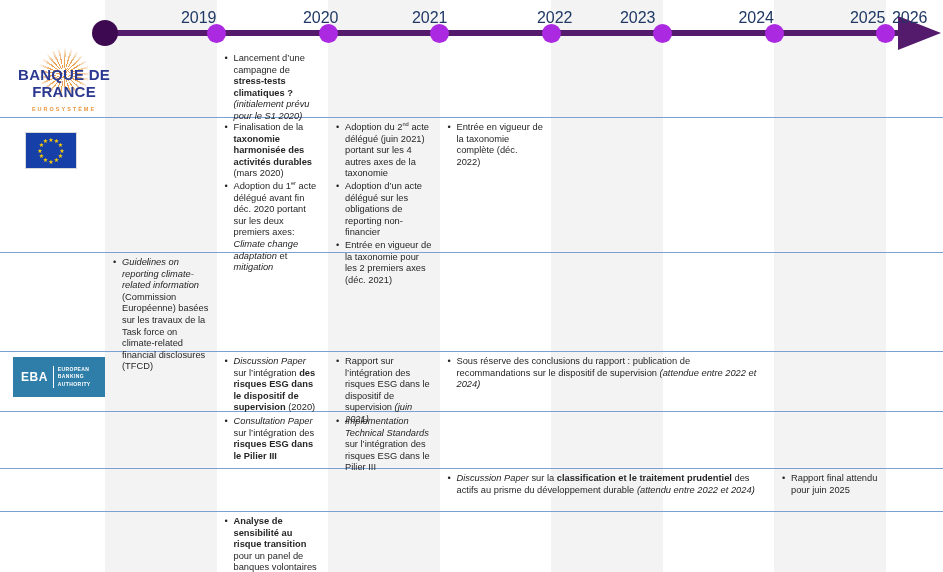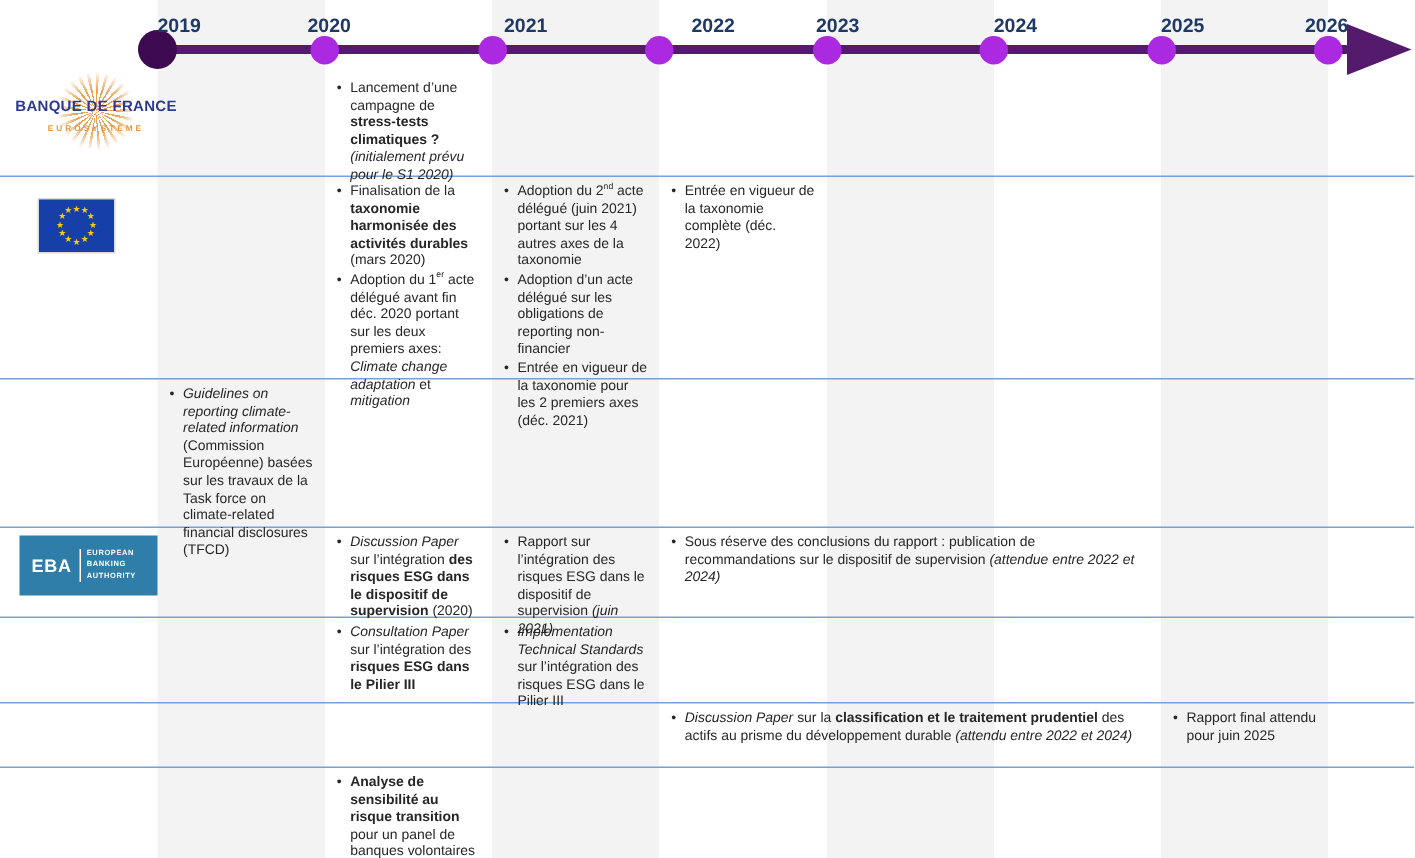--- a/index.html
+++ b/index.html
@@ -12,22 +12,22 @@
   
   #stripes{
     position:absolute; left:105px; top:0; width:838px; height:572px; z-index:0;
     background:repeating-linear-gradient(to right,
       var(--stripe,#f3f3f4) 0px, var(--stripe,#f3f3f4) 111.5px,
       #ffffff 111.5px, #ffffff 223px);
   }
   
   #header{position:absolute; left:0; top:0; width:943px; height:48px; z-index:2;}
   .year-label{
-    position:absolute; top:9px; height:14px; text-align:left;
-    font-size:13px; font-weight:bold; color:var(--year,#1f3864);
+    position:absolute; top:9px; height:14px; text-align:right;
+    font-size:16px; font-weight:normal; color:var(--year,#1f3864);
   }
   #tl-line{position:absolute; top:30px; left:105px; width:795px; height:6px;
     background:var(--line,#541a6b); border-radius:3px;}
   #tl-start{position:absolute; top:20px; left:92px; width:26px; height:26px;
     border-radius:50%; background:var(--startnode,#3d0a52);}
   .tl-dot{position:absolute; top:23.5px; width:19px; height:19px; border-radius:50%;
     background:var(--dot,#ab29e0);}
   #tl-arrow{position:absolute; top:16px; left:898px; width:0; height:0;
     border-top:17px solid transparent; border-bottom:17px solid transparent;
     border-left:43px solid var(--line,#541a6b);}
@@ -43,21 +43,21 @@
   sup{font-size:0.62em; line-height:0;}
   
   #logo-bdf{position:absolute; left:6px; top:56px; width:116px; height:54px;
     text-align:center; z-index:2;}
   #bdf-sunburst{position:absolute; left:50%; top:-8px; transform:translateX(-50%);
     width:52px; height:52px; border-radius:50%;
     background:repeating-conic-gradient(var(--bdforange,#f0a24c) 0 5deg, rgba(240,162,76,0) 5deg 14.4deg);
     -webkit-mask-image:radial-gradient(circle, #000 0 38%, transparent 72%);
     mask-image:radial-gradient(circle, #000 0 38%, transparent 72%);
     opacity:.9;}
-  #bdf-title{position:relative; font-size:10px; font-weight:bold; letter-spacing:.2px;
+  #bdf-title{position:relative; font-size:15px; font-weight:bold; letter-spacing:.2px;
     color:var(--bdfblue,#2b3990); margin-top:10px;}
   #bdf-sub{position:relative; font-size:5.5px; letter-spacing:2px;
     color:var(--bdforange,#c98a3d); margin-top:6px; font-weight:bold;}
   #logo-eu{position:absolute; left:26px; top:133px; width:50px; height:35px;
     background:var(--eublue,#1640a8); z-index:2; box-shadow:0 0 0 1px #d8d8d8;}
   .eu-star{position:absolute; color:var(--eustar,#ffcc00); font-size:6px;
     width:6px; height:6px; line-height:6px; text-align:center;}
   #logo-eba{position:absolute; left:13px; top:357px; width:92px; height:40px;
     background:var(--ebabg,#2e7ea9); z-index:2; display:flex; align-items:center;
     padding:0; box-sizing:border-box; color:#fff;}
@@ -70,21 +70,21 @@
 
 <div id="stage" style="--line: #541a6b; --dot: #ab29e0; --startnode: #3d0a52; --year: #1f3864; --sep: #7aa0d4; --stripe: #f3f3f4; --text: #262626; --eublue: #1640a8; --eustar: #ffcc00; --ebabg: #2e7ea9; --bdfblue: #2b3990; --bdforange: #e8973f;">
   <div id="stripes"></div>
 
   <div id="header">
     <div id="tl-line"></div>
     <div id="tl-start"></div>
     <div id="tl-arrow"></div>
 
   <div class="year-label" style="left: 105px; width: 111.5px;">2019</div>
-      <div class="year-label" style="left: 205px; width: 111.5px;">2020</div>
+      <div class="year-label" style="left: 227px; width: 111.5px;">2020</div>
       <div class="tl-dot" style="left: 207px;"></div>
       <div class="year-label" style="left: 336px; width: 111.5px;">2021</div>
       <div class="tl-dot" style="left: 318.5px;"></div>
       <div class="year-label" style="left: 461px; width: 111.5px;">2022</div>
       <div class="tl-dot" style="left: 430px;"></div>
       <div class="year-label" style="left: 544px; width: 111.5px;">2023</div>
       <div class="tl-dot" style="left: 541.5px;"></div>
       <div class="year-label" style="left: 662.5px; width: 111.5px;">2024</div>
       <div class="tl-dot" style="left: 653px;"></div>
       <div class="year-label" style="left: 774px; width: 111.5px;">2025</div>

